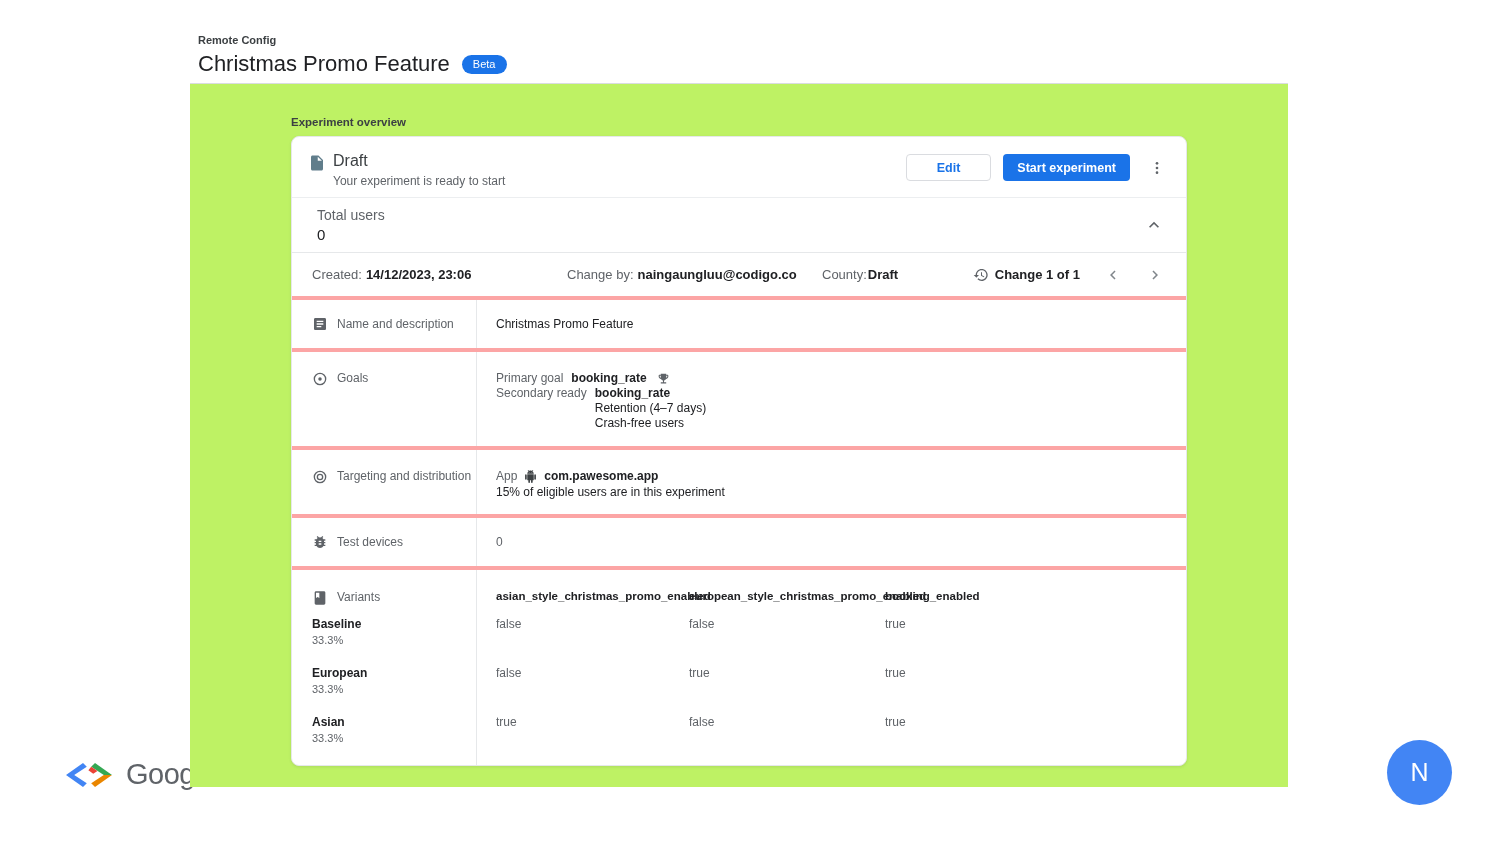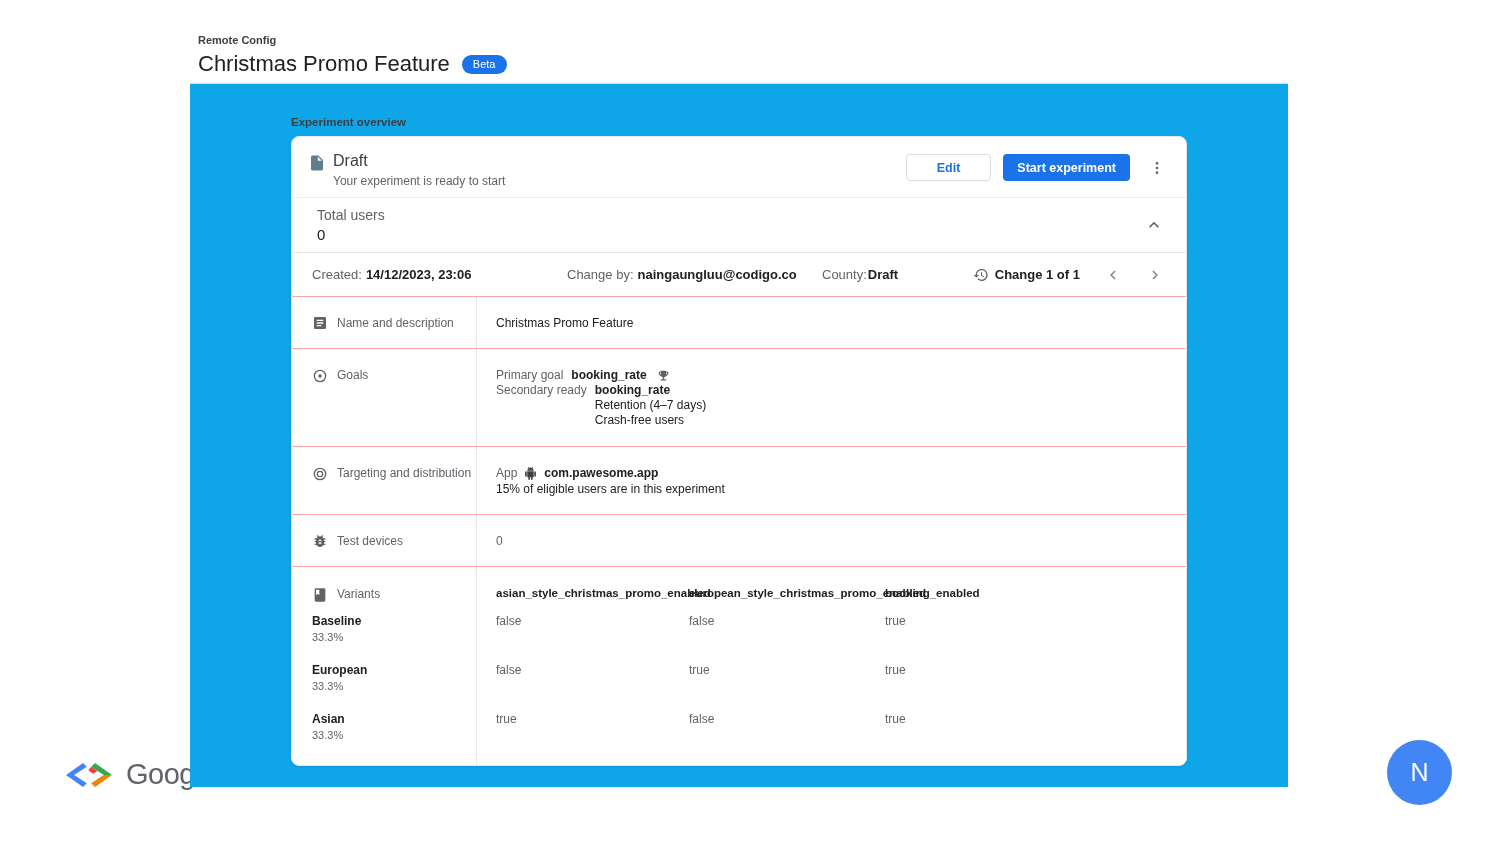--- a/index.html
+++ b/index.html
@@ -16,21 +16,21 @@
 
   
   .panel{position:absolute;left:190px;top:24px;width:1098px;height:763px;background:#ffffff;z-index:2;display:flex;flex-direction:column;}
 
   .page-header{height:60px;box-sizing:border-box;padding:10px 0 0 8px;border-bottom:1px solid #dadce0;background:#fff;}
   .breadcrumb{font-size:11px;color:#3c4043;font-weight:700;margin-bottom:5px;cursor:pointer;width:max-content;}
   .title-row{display:flex;align-items:center;gap:12px;}
   .page-title{margin:0;font-size:22px;font-weight:500;color:#202124;}
   .beta-badge{background:#1a73e8;color:#fff;font-size:11px;font-weight:500;padding:3px 11px;border-radius:11px;line-height:13px;}
 
-  .page-body{flex:1;background:#0ea5e9;box-sizing:border-box;padding:32px 101px 0 101px;}
+  .page-body{flex:1;background:#bef264;box-sizing:border-box;padding:32px 101px 0 101px;}
   .section-label{font-size:11.5px;font-weight:700;color:#3c4043;margin-bottom:8px;}
 
   .card{background:#fff;border:1px solid #e6e8ea;border-radius:8px;box-shadow:0 1px 3px rgba(60,64,67,.12);box-sizing:border-box;}
 
   
   .card-header{display:flex;align-items:flex-start;box-sizing:border-box;height:60px;padding:15px 16px 0 16px;}
   .doc-icon{margin-top:2px;}
   .status{margin-left:7px;}
   .status-title{font-size:16px;color:#3c4043;}
   .status-sub{font-size:12px;color:#5f6368;margin-top:4px;}
@@ -53,21 +53,21 @@
   .meta-label{color:#5f6368;margin-right:4px;}
   .m3 .meta-label{margin-right:1px;}
   .meta-value{color:#202124;font-weight:700;}
   .change-nav{margin-left:auto;display:flex;align-items:center;}
   .change-nav .meta-value{margin-left:6px;}
   .nav-btn{background:none;border:none;cursor:pointer;padding:2px;display:flex;align-items:center;}
   .nav-left{margin-left:22px;}
   .nav-right{margin-left:20px;}
 
   
-  .detail-row{display:flex;border-top:1px solid #fca5a5;box-sizing:border-box;}
+  .detail-row{display:flex;border-top:4px solid #fca5a5;box-sizing:border-box;}
   .d-left{flex:0 0 185px;width:185px;box-sizing:border-box;border-right:1px solid #e6e8ea;padding-left:20px;display:flex;}
   .d-label{display:flex;align-items:center;gap:9px;font-size:12px;color:#5f6368;}
   .d-content{flex:1;box-sizing:border-box;padding-left:19px;font-size:12px;color:#202124;display:flex;}
 
   .r-name{height:52px;}
   .r-name .d-left{align-items:center;}
   .r-name .d-content{align-items:center;}
 
   .r-goals{height:98px;}
   .r-goals .d-left{padding-top:19px;}

